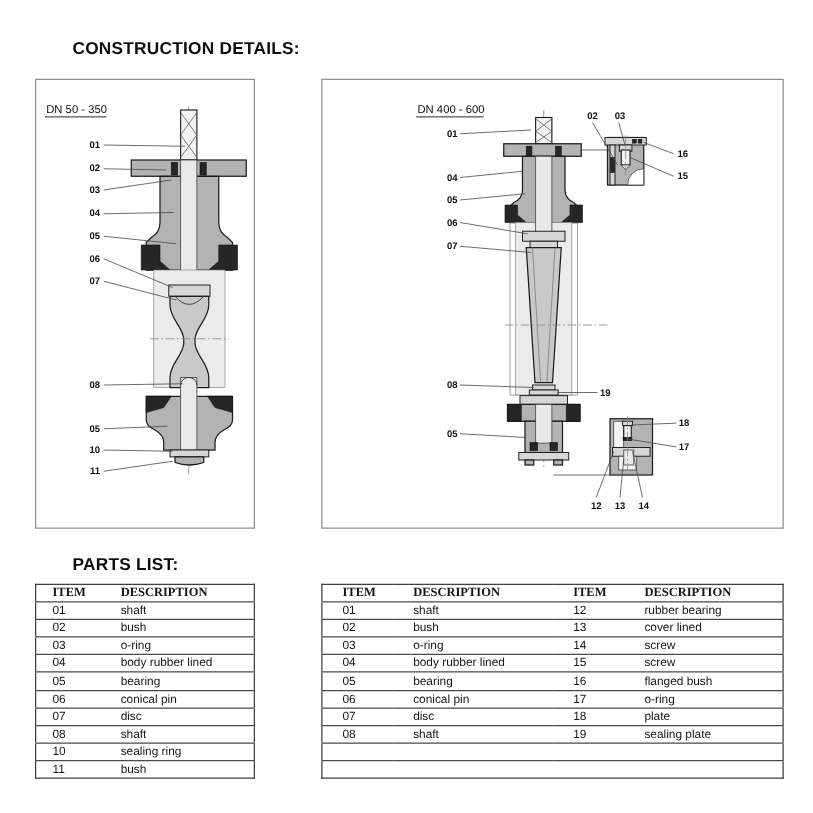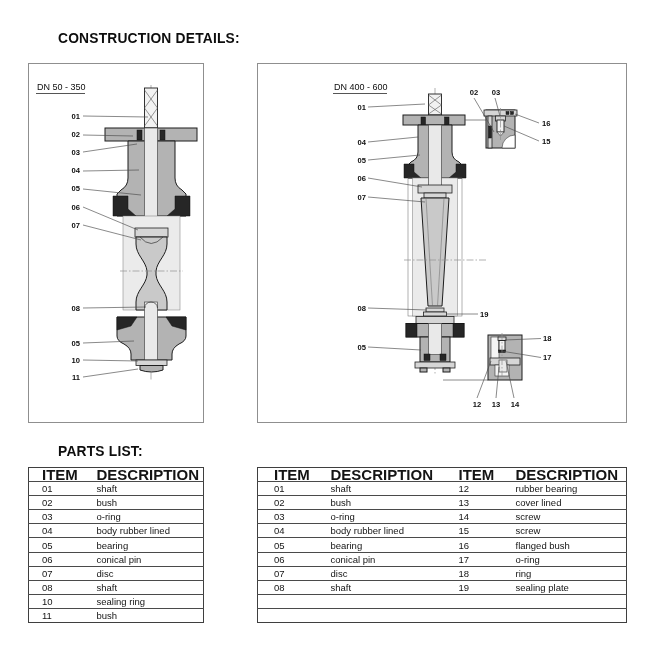--- a/index.html
+++ b/index.html
@@ -27,21 +27,21 @@
   #table-right-wrap{left:257px;width:370px;}
   table.parts{
     border-collapse:collapse;width:100%;table-layout:fixed;
     border:1.5px solid #3f3f3f;background:#fff;
   }
   table.parts th,table.parts td{
     border-top:1px solid #4a4a4a;height:13.1px;font-size:9.5px;line-height:13px;
     text-align:left;padding:0 2px 0 13px;white-space:nowrap;overflow:hidden;color:#141414;
   }
   #table-right-wrap table.parts th,#table-right-wrap table.parts td{padding-left:16px;}
-  table.parts th{font-weight:700;font-size:15px;border-top:none;}
+  table.parts th{font-weight:700;font-size:10px;border-top:none;font-family:Liberation Serif, serif;}
 
   
   .mid{fill:#b3b3b3;stroke:#1d1d1d;stroke-width:1;}
   .light{fill:#f2f2f2;stroke:#1d1d1d;stroke-width:0.9;}
   .light2{fill:#e9e9e9;stroke:#4a4a4a;stroke-width:0.7;}
   .light3{fill:#d6d6d6;stroke:#222;stroke-width:0.8;}
   .disc{fill:#c9c9c9;stroke:#1d1d1d;stroke-width:1;}
   .bore{fill:#ebebeb;stroke:#7a7a7a;stroke-width:0.5;}
   .dark{fill:#262626;stroke:#111;stroke-width:0.5;}
   .cl{stroke:#8f8f8f;stroke-width:0.7;stroke-dasharray:7 2 1.5 2;fill:none;}
@@ -331,21 +331,21 @@
         <tr>
           <td>06</td>
           <td>conical pin</td>
           <td>17</td>
           <td>o-ring</td>
         </tr>
         <tr>
           <td>07</td>
           <td>disc</td>
           <td>18</td>
-          <td>ring</td>
+          <td>plate</td>
         </tr>
         <tr>
           <td>08</td>
           <td>shaft</td>
           <td>19</td>
           <td>sealing plate</td>
         </tr>
         <tr>
           <td></td>
           <td></td>

